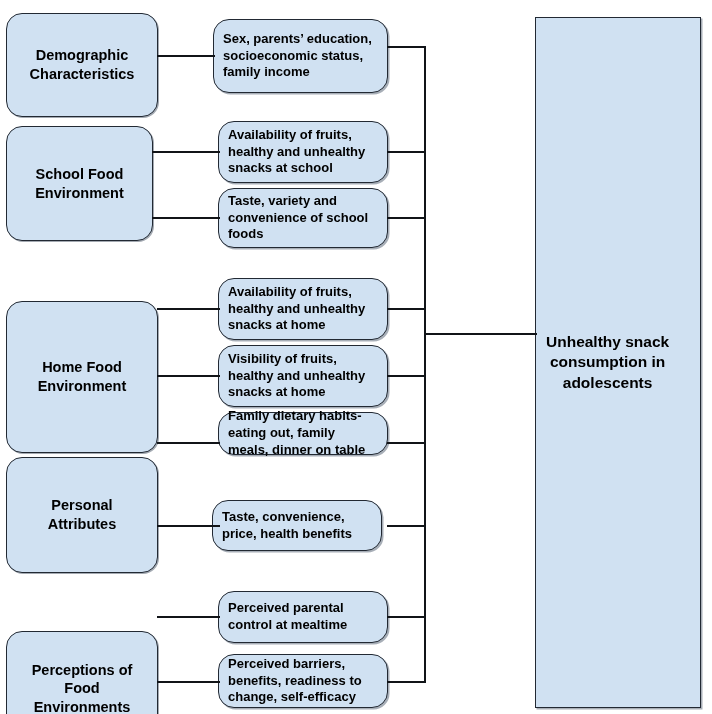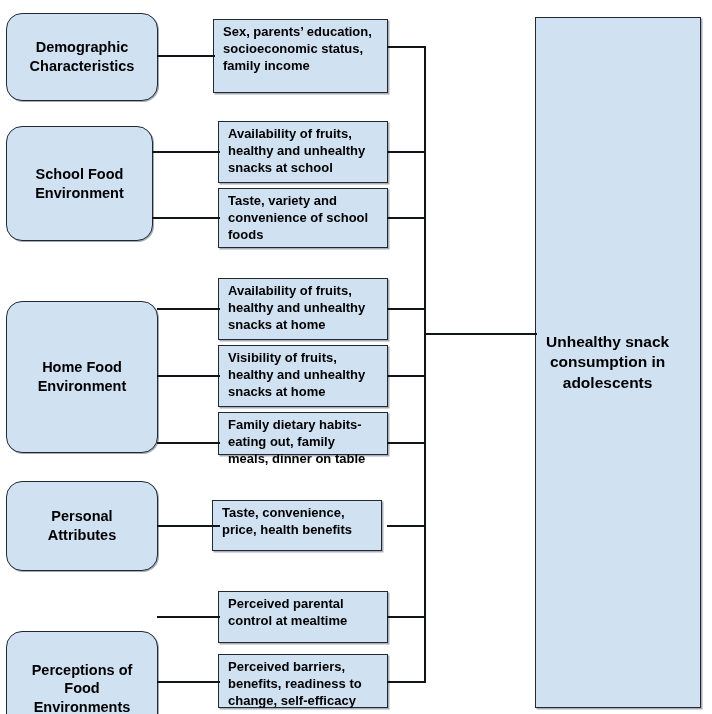--- a/index.html
+++ b/index.html
@@ -34,26 +34,28 @@
     align-items: center;
     justify-content: center;
     text-align: center;
     font-size: 14.5px;
     line-height: 1.28;
     padding: 4px 8px;
     box-shadow: 1px 1px 0 rgba(90,100,115,.55);
   }
 
   .fac-node {
+    align-items: center;
     justify-content: flex-start;
     text-align: left;
     font-size: 13px;
     line-height: 1.30;
     padding: 4px 6px 4px 9px;
     box-shadow: 1.5px 1.5px 0 rgba(120,130,145,.65);
+    border-radius: 16px;
   }
 
   .outcome-node {
     align-items: center;
     text-align: center;
     font-size: 15.5px;
     line-height: 1.32;
     padding: 4px 10px;
     box-shadow: 1.5px 1.5px 0 rgba(110,120,135,.6);
   }
@@ -66,36 +68,36 @@
     background: #111418;
   }
   .hline { height: 2px; }
   .vline { width: 2px; }
 </style>
 </head>
 <body>
 
 <div id="canvas">
 
-  <div class="node cat-node" style="left:6px;  top:13px;  width:152px; height:88px;">
+  <div class="node cat-node" style="left:6px;  top:13px;  width:152px; height:104px;">
     <span class="node-label">Demographic
 Characteristics</span>
   </div>
 
   <div class="node cat-node" style="left:6px;  top:126px; width:147px; height:115px;">
     <span class="node-label">School Food
 Environment</span>
   </div>
 
   <div class="node cat-node" style="left:6px;  top:301px; width:152px; height:152px;">
     <span class="node-label">Home Food
 Environment</span>
   </div>
 
-  <div class="node cat-node" style="left:6px;  top:481px; width:152px; height:90px;">
+  <div class="node cat-node" style="left:6px;  top:457px; width:152px; height:116px;">
     <span class="node-label">Personal
 Attributes</span>
   </div>
 
   <div class="node cat-node" style="left:6px;  top:591px; width:152px; height:115px;margin-top:40px;">
     <span class="node-label">Perceptions of
 Food
 Environments</span>
   </div>
 

